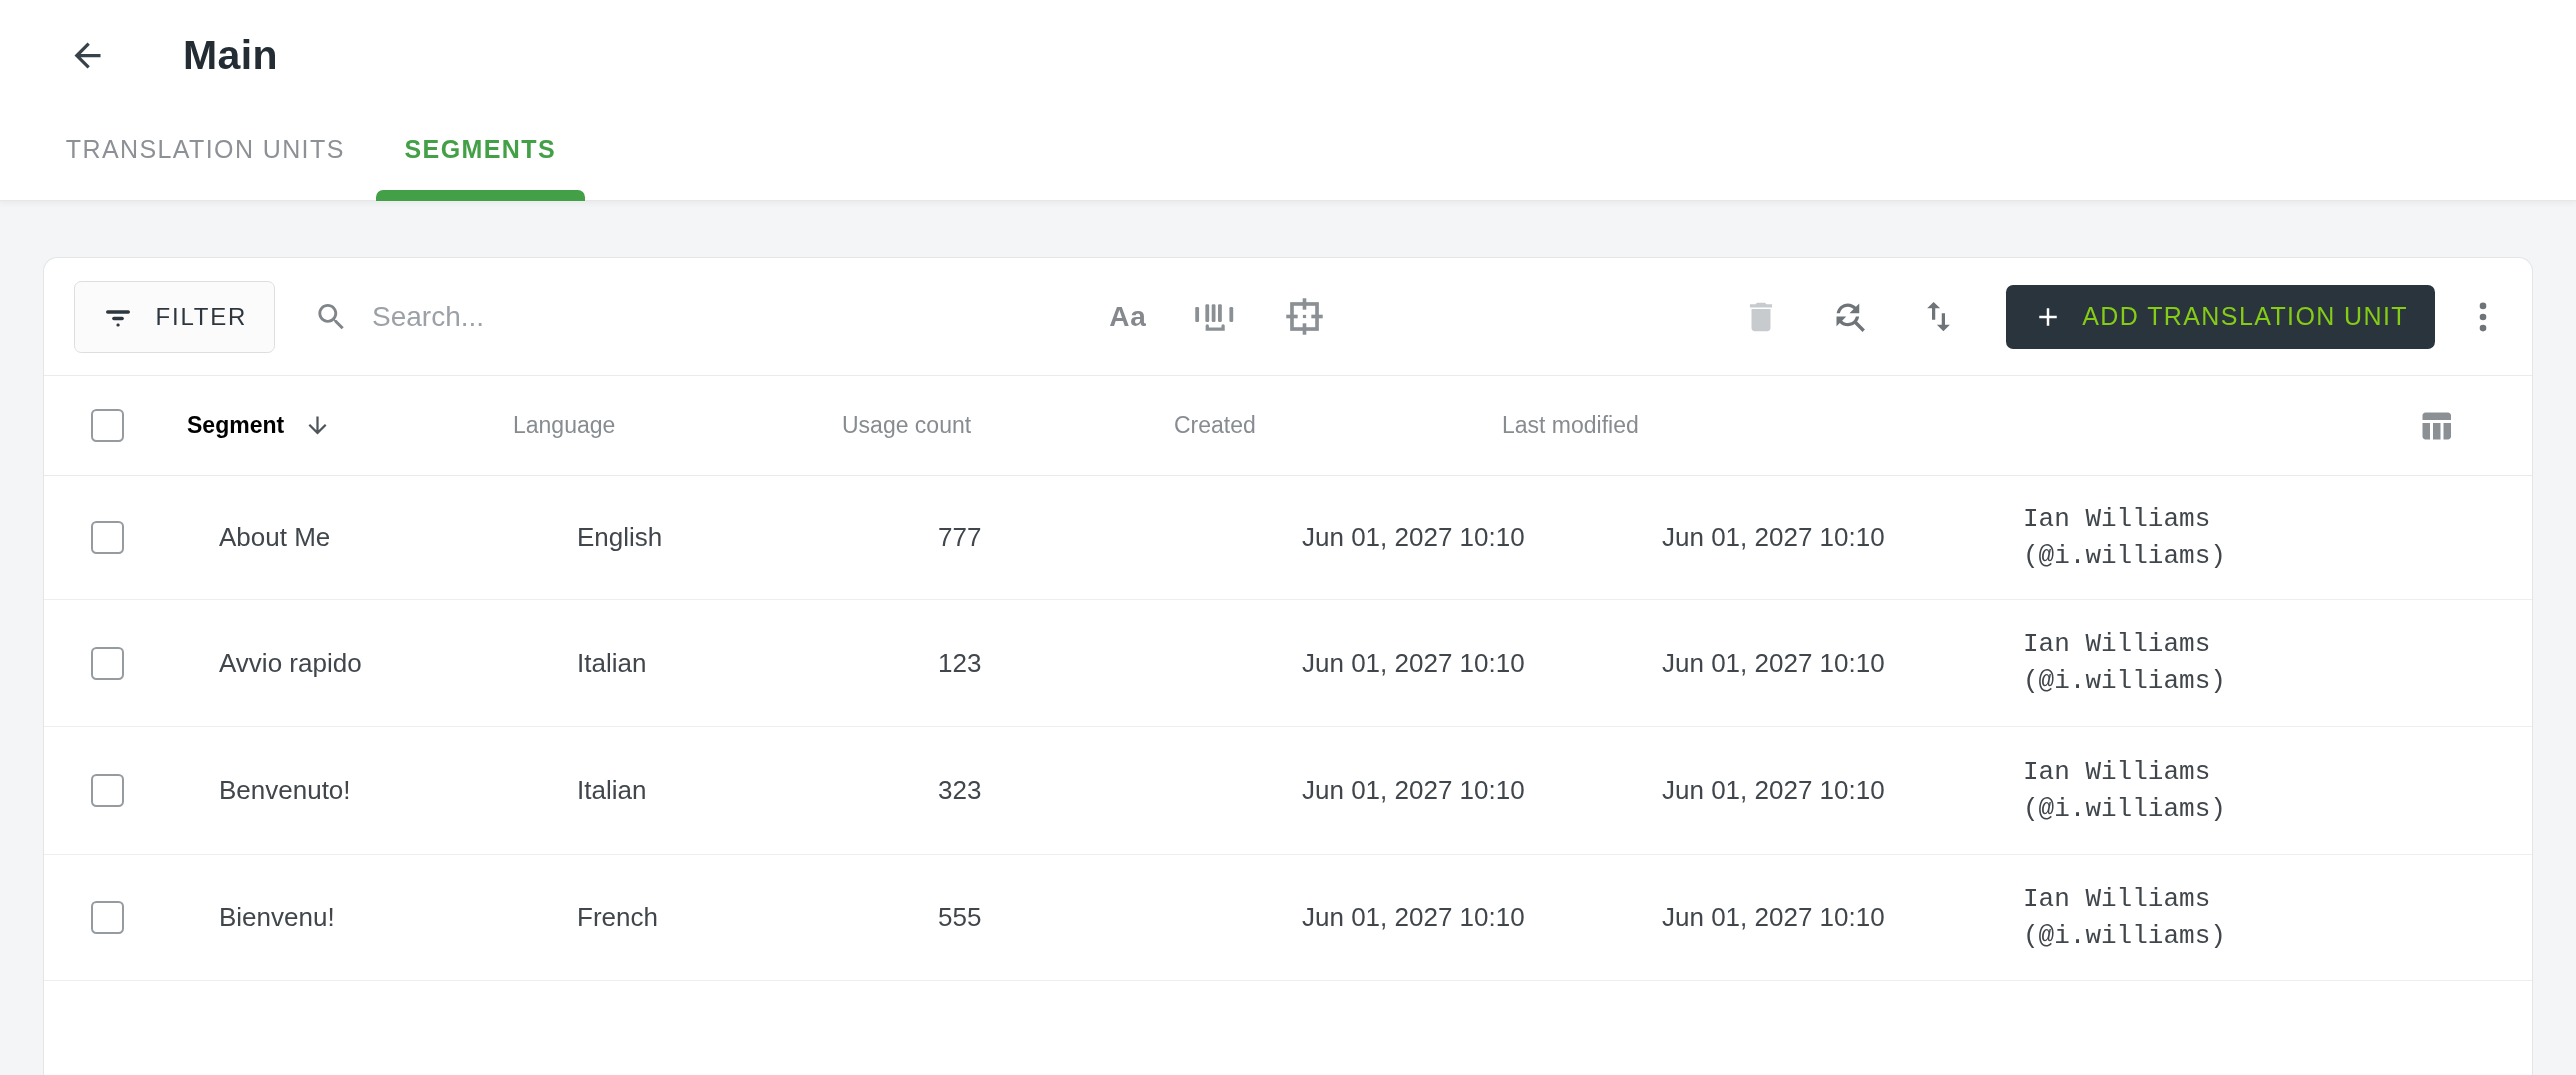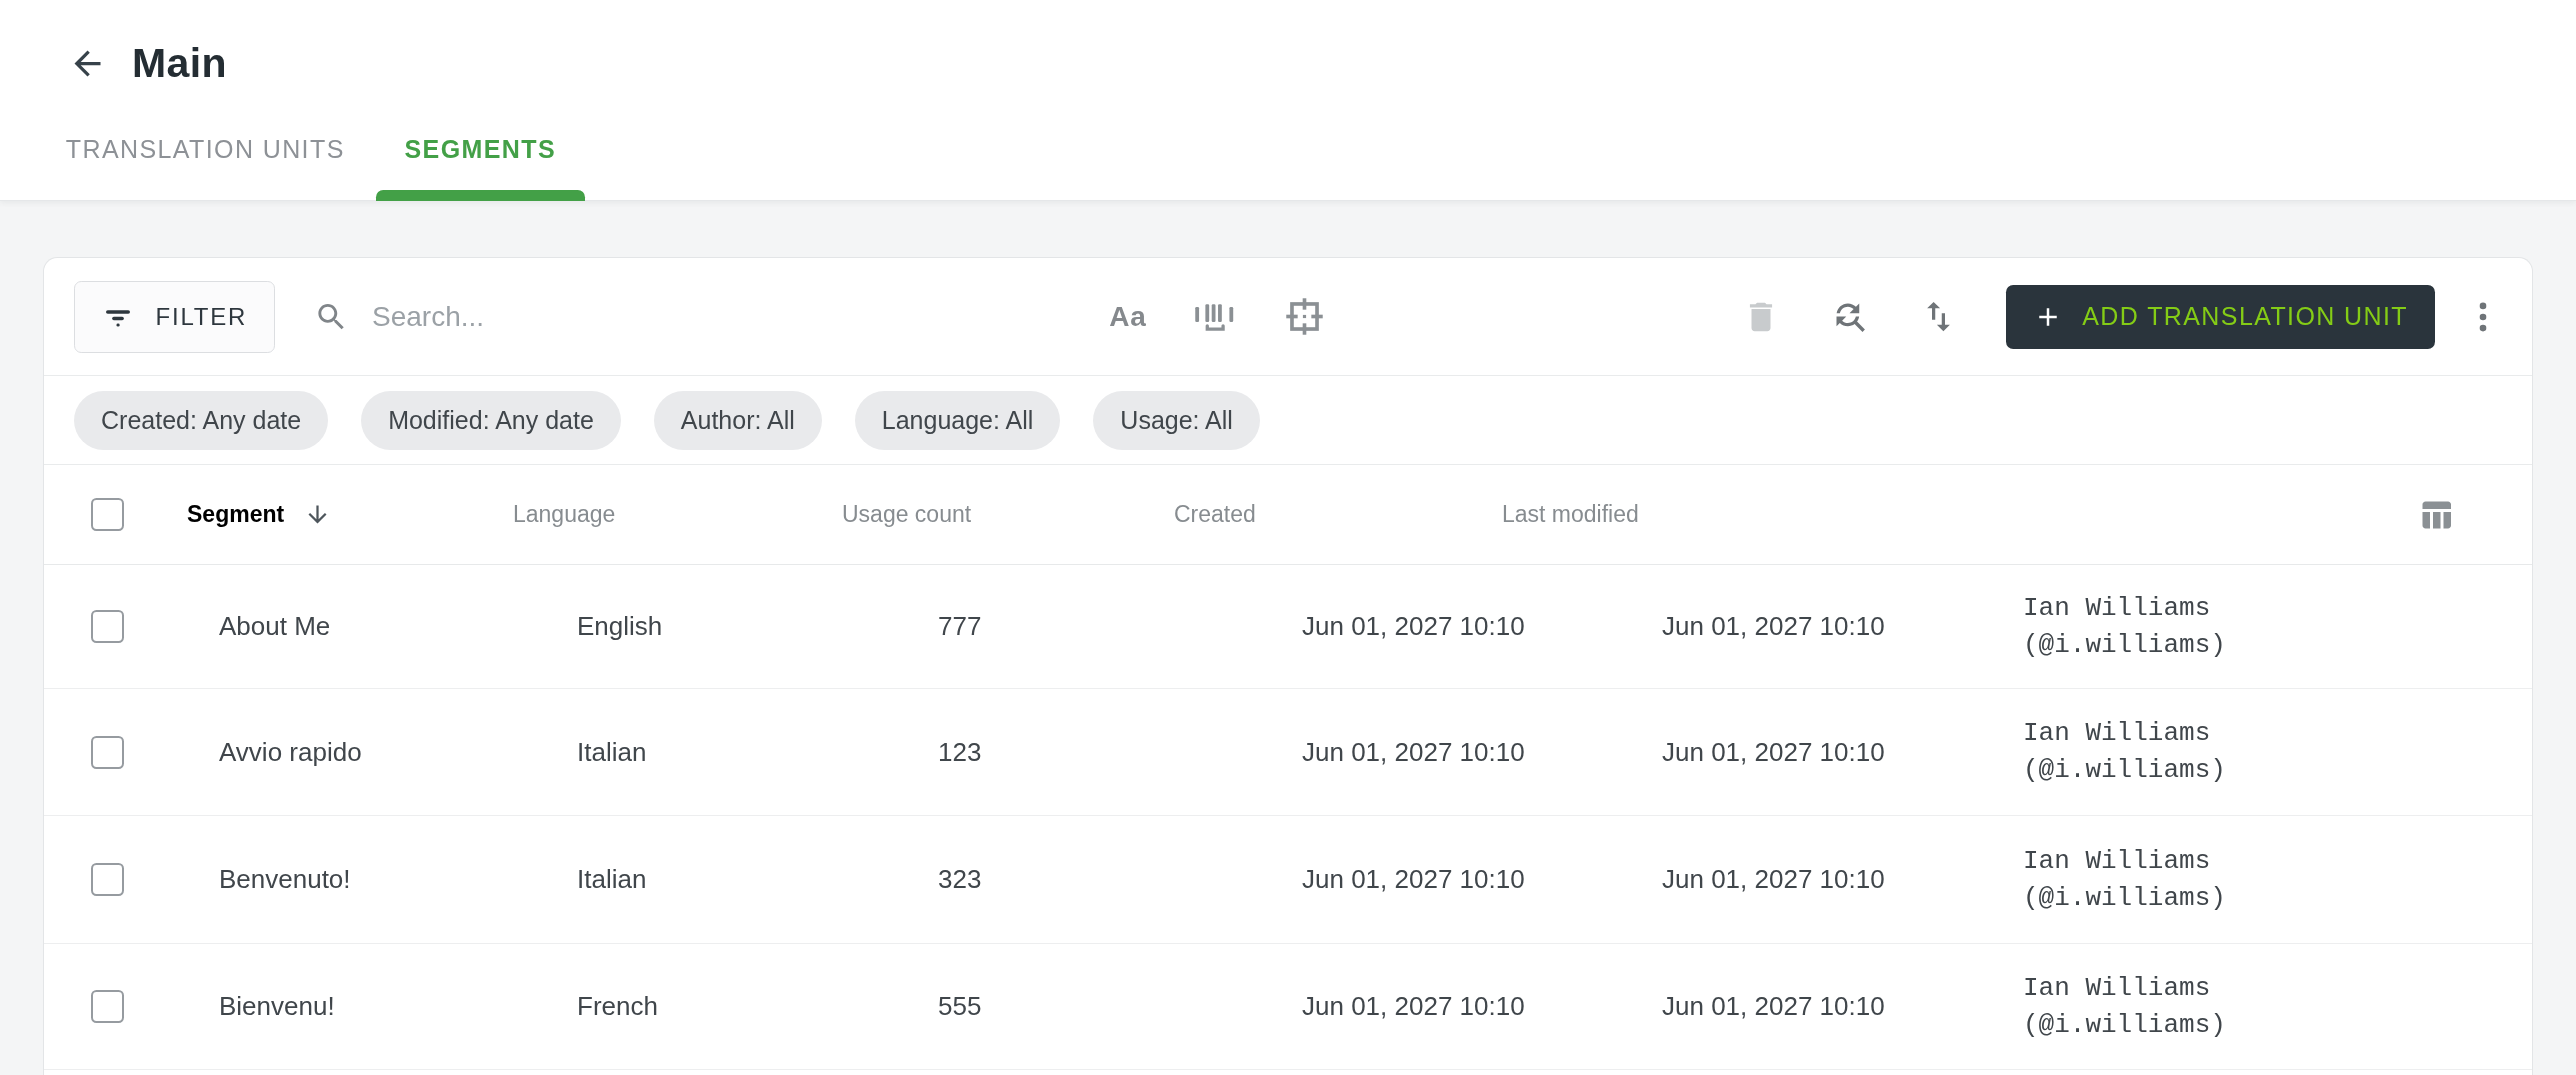--- a/index.html
+++ b/index.html
@@ -2,21 +2,21 @@
 <html style="font-size:14.3px"><head>
 <meta charset="utf-8">
 <style>
   * { margin:0; padding:0; box-sizing:border-box; }
   html,body { width:2576px; height:1075px; overflow:hidden; background:#fff;
     font-family:"Liberation Sans", sans-serif; color:#40464b; }
 
   
   .app-header { position:relative; height:201px; background:#fff;
     border-bottom:0.9px solid #e5e7e9; box-shadow:0 2.7px 5.4px rgba(60,64,67,.07); }
-  .title-row { display:flex; align-items:center; gap:23px; padding:40px 0 0 66px; }
+  .title-row { display:flex; align-items:center; gap:74px; padding:32px 0 0 66px; }
   .back-btn { width:43px; height:43px; border:none; background:transparent; cursor:pointer;
     display:flex; align-items:center; justify-content:center; }
   .page-title { font-size:41px; font-weight:700; color:#242d33; letter-spacing:0.4px; }
   .tabs { position:absolute; left:64px; bottom:0; display:flex; align-items:center; }
   .tab { position:relative; display:flex; align-items:center; height:89px; border:none;
     background:transparent; cursor:pointer; font-size:25px; font-weight:500;
     letter-spacing:1.4px; color:#8d9196; padding:0 1.8px 12.5px 1.8px; }
   .tab.active { color:#43a047; font-weight:600; padding:0 29px 12.5px 29px; margin-left:29px; }
   .tab-underline { position:absolute; left:0; right:0; bottom:-0.9px; height:10.7px;
     background:#43a047; border-radius:7.2px 7.2px 0 0; }
@@ -174,37 +174,20 @@
 
       <button class="icon-btn kebab-btn">
         <svg width="38" height="38" viewBox="0 0 24 24">
           <circle cx="12" cy="5" r="2.1" fill="#6f7478"></circle>
           <circle cx="12" cy="12" r="2.1" fill="#6f7478"></circle>
           <circle cx="12" cy="19" r="2.1" fill="#6f7478"></circle>
         </svg>
       </button>
     </div>
 
-    <div class="chips-row">
-      <button class="chip">
-        <span>Created: Any date</span>
-      </button>
-      <button class="chip">
-        <span>Modified: Any date</span>
-      </button>
-      <button class="chip">
-        <span>Author: All</span>
-      </button>
-      <button class="chip">
-        <span>Language: All</span>
-      </button>
-      <button class="chip">
-        <span>Usage: All</span>
-      </button>
-    </div>
 
     <div class="grid-row thead">
       <div>
         <div class="checkbox"></div>
       </div>
       <div class="th">
         <span class="primary">Segment</span>
         <svg width="27" height="27" viewBox="0 0 24 24">
           <path d="M20 12l-1.41-1.41L13 16.17V4h-2v12.17l-5.58-5.59L4 12l8 8 8-8z" fill="#4e565c"></path>
         </svg>

